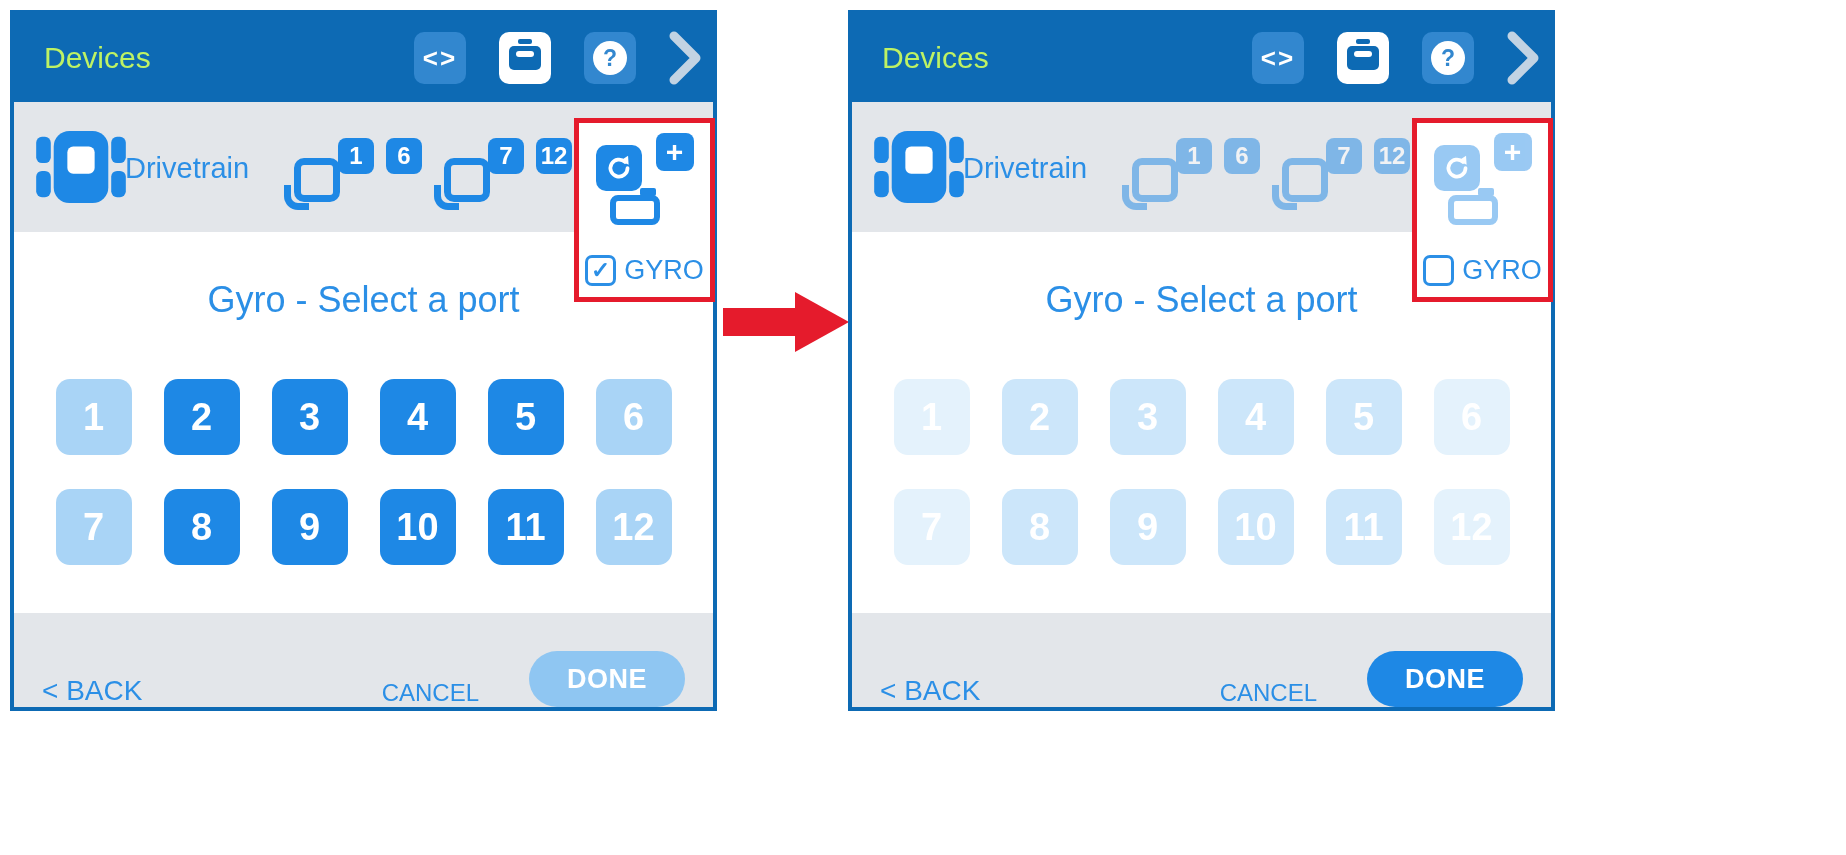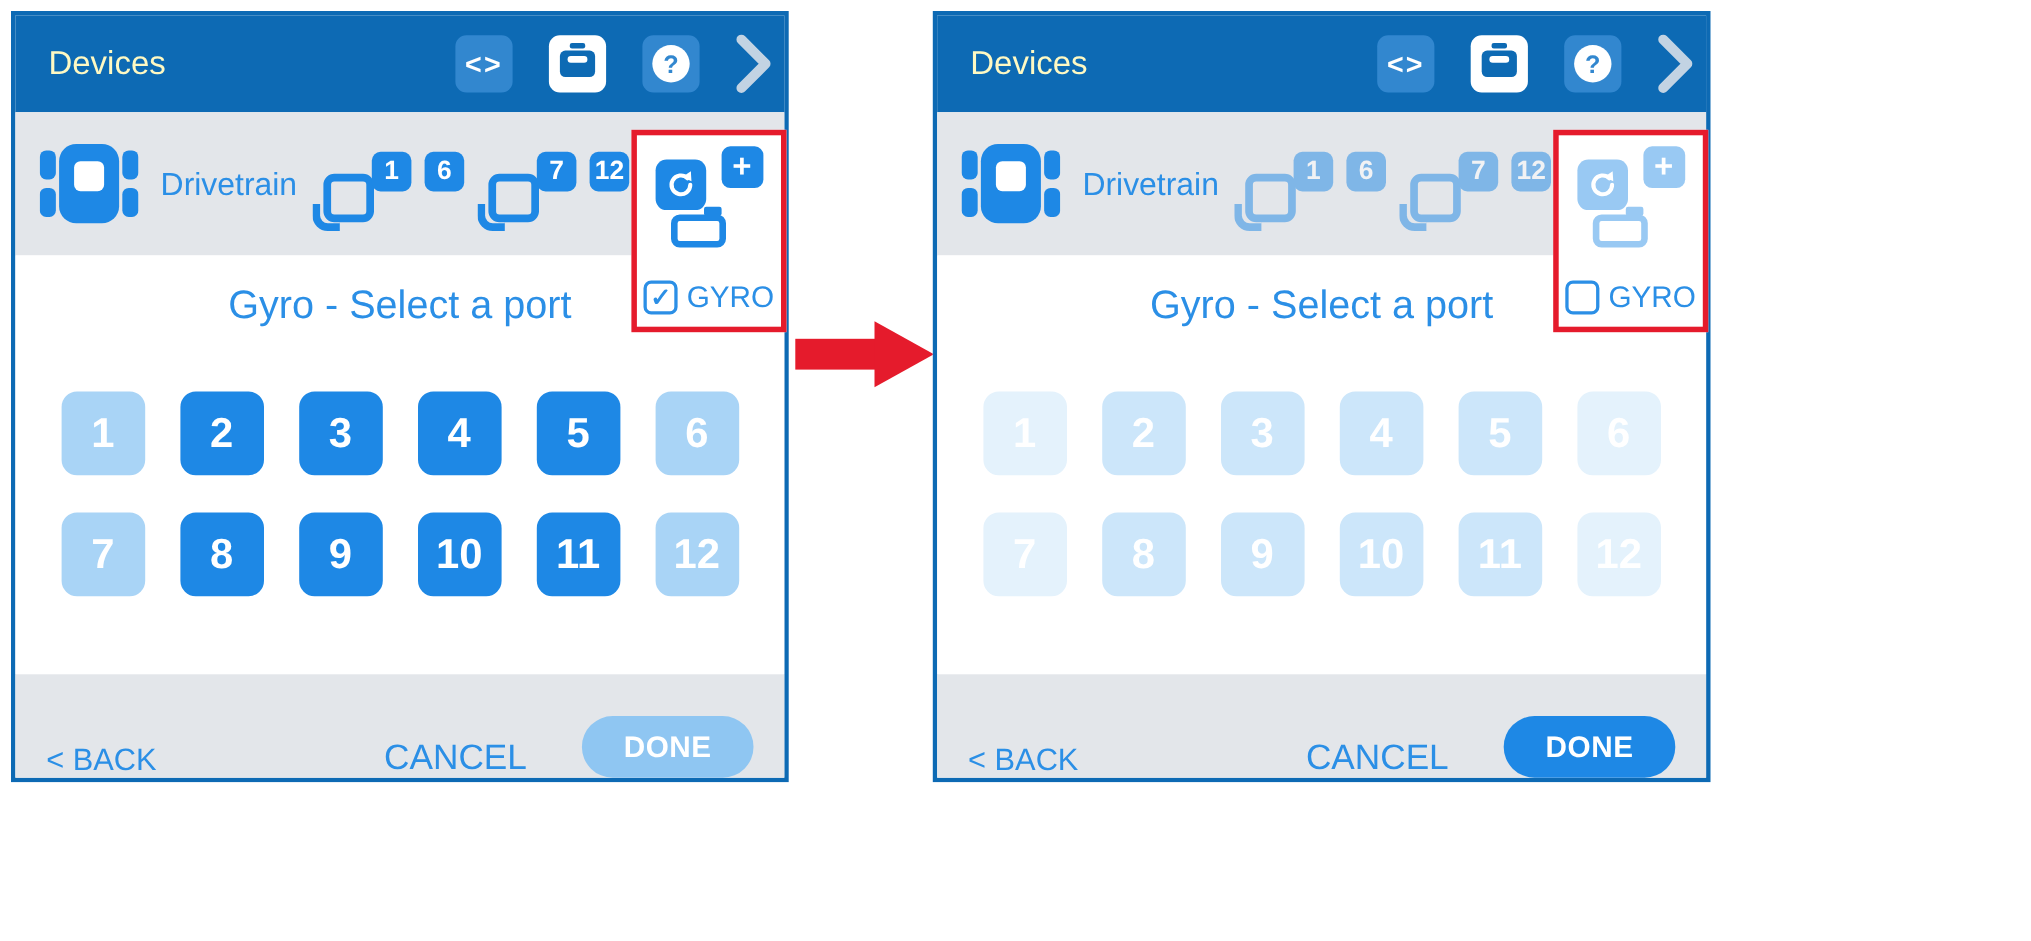--- a/index.html
+++ b/index.html
@@ -11,63 +11,63 @@
   html,body{margin:0;padding:0;background:#fff;font-family:"Liberation Sans",sans-serif}
   .stage{position:relative;width:1846px;height:855px;background:#fff;overflow:hidden}
 
   .panel{position:absolute;top:10px;width:707px;height:701px;border:4px solid var(--panel-border);
          background:#fff;display:flex;flex-direction:column}
   .panel[data-side="left"]{left:10px}
   .panel[data-side="right"]{left:848px}
 
   
   .panel-header{flex:0 0 88px;background:var(--header-bg);display:flex;align-items:center;padding:0 10px 0 30px}
-  .header-title{color:#fef9c3;font-size:30px;font-weight:500}
+  .header-title{color:#bef264;font-size:30px;font-weight:500}
   .header-icons{margin-left:auto;display:flex;align-items:center;gap:33px;padding-right:2px}
   .icon-btn{width:52px;height:52px;border-radius:10px;background:var(--icon-btn-bg);
             display:flex;align-items:center;justify-content:center;cursor:pointer;flex:0 0 auto}
   .icon-btn.brain-btn{background:#fff}
   .code-glyph{color:#fff;font-size:26px;font-weight:700;letter-spacing:2px}
   .brain-glyph{width:32px;height:24px;background:var(--header-bg);border-radius:5px;position:relative}
   .brain-glyph::before{content:"";position:absolute;left:7px;top:5px;width:18px;height:6px;background:#fff;border-radius:3px}
   .brain-glyph::after{content:"";position:absolute;left:9px;top:-7px;width:14px;height:5px;background:var(--header-bg);border-radius:2px}
   .help-circle{width:34px;height:34px;border-radius:50%;background:#fff;color:var(--icon-btn-bg);
                font-size:23px;font-weight:700;display:flex;align-items:center;justify-content:center}
   .chevron{color:var(--chevron);display:flex;align-items:center;cursor:pointer}
 
   
   .device-bar{flex:0 0 130px;background:var(--bar-bg);position:relative}
   .drivetrain-icon{position:absolute;left:22px;top:27px;width:90px;height:76px;cursor:pointer}
   .fa{fill:var(--accent)} .fw{fill:#fff}
-  .drivetrain-label{position:absolute;left:132px;top:50px;font-size:29px;color:var(--accent-text);cursor:pointer}
+  .drivetrain-label{position:absolute;left:111px;top:50px;font-size:29px;color:var(--accent-text);cursor:pointer}
   .motor-group{position:absolute;top:30px;width:150px;height:90px}
   .motor-group.g1{left:278px}
   .motor-group.g2{left:428px}
   .motor-glyph{position:absolute;left:2px;top:26px;width:46px;height:44px;border:7px solid var(--accent);border-radius:10px}
   .motor-glyph::before{content:"";position:absolute;left:-17px;bottom:-15px;width:18px;height:18px;
         border-left:7px solid var(--accent);border-bottom:7px solid var(--accent);border-bottom-left-radius:14px}
   .port-badge{position:absolute;top:6px;height:36px;min-width:36px;padding:0 4px;background:var(--accent);
         border-radius:8px;color:#fff;font-size:24px;font-weight:700;display:flex;align-items:center;justify-content:center}
   .badge-a{left:46px} .badge-b{left:94px}
 
   
-  .panel-main{flex:1;background:#fff;display:flex;flex-direction:column;align-items:center;padding-top:24px}
+  .panel-main{flex:1;background:#fff;display:flex;flex-direction:column;align-items:center;padding-top:47px}
   .dialog-title{margin:0;font-size:36px;font-weight:400;color:var(--accent-text)}
   .port-grid{margin-top:58px;display:grid;grid-template-columns:repeat(6,76px);gap:34px 32px}
   .port{width:76px;height:76px;border-radius:14px;display:flex;align-items:center;justify-content:center;
         color:#fff;font-size:38px;font-weight:600;cursor:pointer}
   .port.active{background:var(--accent)}
   .port.dim{background:var(--port-dim)}
   .faded-state .port.active{background:var(--port-faded);cursor:default}
   .faded-state .port.dim{background:var(--port-faded-dim);cursor:default}
 
   
   .panel-footer{flex:0 0 94px;background:var(--bar-bg);display:flex;align-items:flex-end;padding:0 28px}
   .back-link{color:var(--accent-text);font-size:28px;margin-right:auto;cursor:pointer}
-  .cancel-link{color:var(--accent-text);font-size:32px;margin-right:50px;cursor:pointer}
+  .cancel-link{color:var(--accent-text);font-size:24px;margin-right:50px;cursor:pointer}
   .done-btn{width:156px;height:56px;border-radius:29px;background:var(--accent);color:#fff;
         display:flex;align-items:center;justify-content:center;font-size:27px;font-weight:700;letter-spacing:.5px;cursor:pointer}
   .done-btn.disabled{background:var(--done-disabled);cursor:default}
 
   
   .highlight-box{position:absolute;left:560px;top:104px;width:141px;height:184px;background:#fff;
         border:5px solid var(--highlight-red);z-index:5;display:flex;flex-direction:column;align-items:center;padding-top:10px}
   .gyro-icon{position:relative;width:102px;height:96px;flex:0 0 auto;cursor:pointer}
   .plus-badge{position:absolute;right:2px;top:0;width:38px;height:38px;background:var(--accent);border-radius:8px;
         color:#fff;font-size:30px;font-weight:700;display:flex;align-items:center;justify-content:center}

